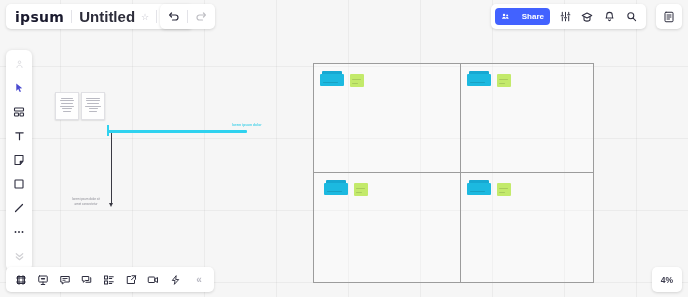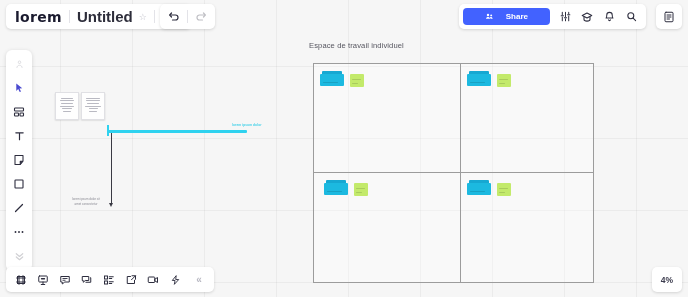--- a/index.html
+++ b/index.html
@@ -98,21 +98,21 @@
     justify-content: center;
   }
   .share-btn {
     display: flex;
     align-items: center;
     gap: 12px;
     background: #4262ff;
     color: #fff;
     border-radius: 4px;
     height: 17px;
-    padding: 0 22px;
+    padding: 0 6px;
     font-size: 8px;
     font-weight: 700;
     cursor: pointer;
     margin-right: 3px;
   }
 
   
   #toolrail {
     position: absolute;
     left: 6px; top: 50px;
@@ -280,21 +280,20 @@
 
     <div class="cyan-bar" style="left:107px; top:130px; width:140px;"></div>
     <div class="cyan-stub" style="left:107px; top:125px; height:11px;"></div>
     <div class="cyan-label" style="left:232px; top:123px;">lorem ipsum dolor</div>
 
     <div class="arrow-line" style="left:111px; top:133px; height:72px;"></div>
     <div class="arrow-head" style="left:109px; top:203px;"></div>
     <div class="tiny-label" style="left:64px; top:197px; width:44px;">lorem ipsum dolor sit</div>
     <div class="tiny-label" style="left:64px; top:202px; width:44px;">amet consectetur</div>
 
-    <div id="board-title">Espace de travail individuel</div>
 
     <div class="frame" style="left:313px; top:63px; width:148px; height:110px;">
       <div class="sticky blue-back" style="left:8px; top:7px; width:20px; height:9px;"></div>
       <div class="sticky blue" style="left:6px; top:10px; width:24px; height:12px;">
         <div class="sticky-line" style="top:8px;"></div>
       </div>
       <div class="sticky green" style="left:36px; top:10px; width:14px; height:13px;">
         <div class="sticky-line" style="top:5px;"></div>
         <div class="sticky-line" style="top:9px; width:46%;"></div>
       </div>
@@ -331,21 +330,21 @@
         <div class="sticky-line" style="top:5px;"></div>
         <div class="sticky-line" style="top:9px; width:46%;"></div>
       </div>
     </div>
 
   </div>
 
   <div id="topbar">
 
     <div class="bar-chip" id="brand-chip">
-      <span class="miro-logo">lorem</span>
+      <span class="miro-logo">ipsum</span>
       <span class="vsep"></span>
       <span class="doc-title">Untitled</span>
       <span class="star">☆</span>
       <span class="vsep"></span>
       <span class="icon-btn">
         <svg width="11" height="11" viewBox="0 0 24 24" fill="none" stroke="#2d2d3e" stroke-width="2.4" stroke-linecap="round" stroke-linejoin="round">
           <path d="M12 16V4"></path>
             <path d="M7 9l5-5 5 5"></path>
             <path d="M4 19h16"></path>
         </svg>

